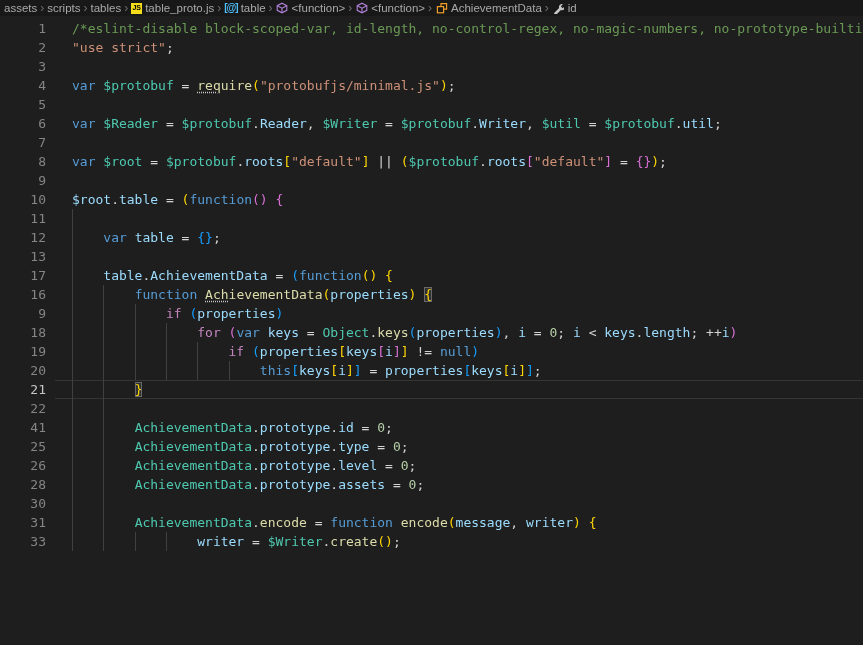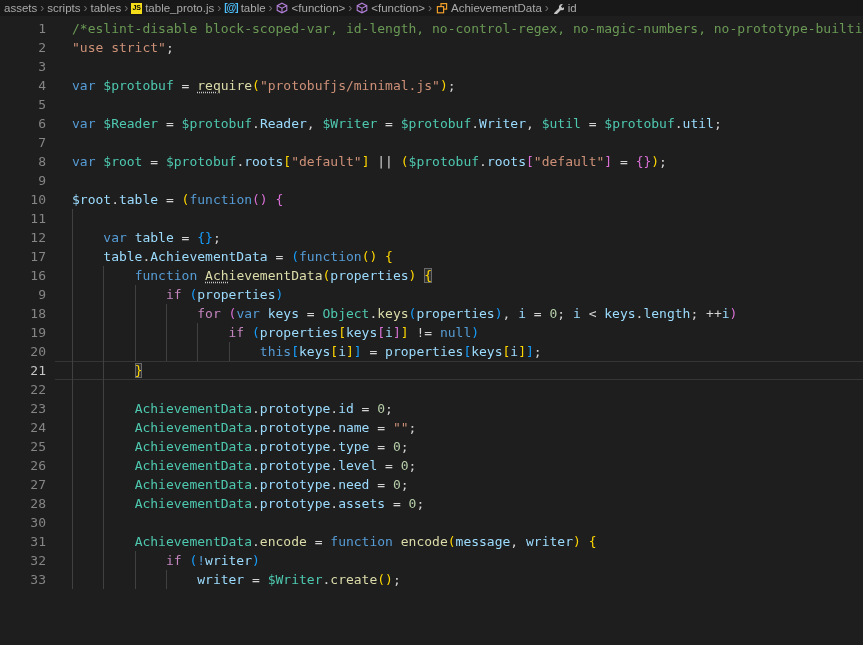--- a/index.html
+++ b/index.html
@@ -156,20 +156,24 @@
     </div>
     <div class="row">
       <div class="ln">11</div>
       <div class="code"><i class="guide" style="left: calc(0ch + 17px);"></i></div>
     </div>
     <div class="row">
       <div class="ln">12</div>
       <div class="code"><i class="guide" style="left: calc(0ch + 17px);"></i><span class="p">    </span><span class="kw">var</span><span class="p"> </span><span class="v">table</span><span class="p"> = </span><span class="b3">{}</span><span class="p">;</span></div>
     </div>
     <div class="row">
+      <div class="ln">13</div>
+      <div class="code"><i class="guide" style="left: calc(0ch + 17px);"></i></div>
+    </div>
+    <div class="row">
       <div class="ln">17</div>
       <div class="code"><i class="guide" style="left: calc(0ch + 17px);"></i><span class="p">    </span><span class="v">table</span><span class="p">.</span><span class="v">AchievementData</span><span class="p"> = </span><span class="b3">(</span><span class="kw">function</span><span class="b1">()</span><span class="p"> </span><span class="b1">{</span></div>
     </div>
     <div class="row">
       <div class="ln">16</div>
       <div class="code"><i class="guide" style="left: calc(0ch + 17px);"></i><i class="guide" style="left: calc(4ch + 17px);"></i><span class="p">        </span><span class="kw">function</span><span class="p"> </span><span class="fn u">Ach</span><span class="fn">ievementData</span><span class="b1">(</span><span class="v">properties</span><span class="b1">)</span><span class="p"> </span><span class="b1 m">{</span></div>
     </div>
     <div class="row">
       <div class="ln">9</div>
       <div class="code"><i class="guide" style="left: calc(0ch + 17px);"></i><i class="guide" style="left: calc(4ch + 17px);"></i><i class="guide" style="left: calc(8ch + 17px);"></i><span class="p">            </span><span class="ctl">if</span><span class="p"> </span><span class="b3">(</span><span class="v">properties</span><span class="b3">)</span></div>
@@ -188,52 +192,40 @@
     </div>
     <div class="row cur">
       <div class="ln">21</div>
       <div class="code"><i class="guide" style="left: calc(0ch + 17px);"></i><i class="guide" style="left: calc(4ch + 17px);"></i><span class="p">        </span><span class="b1 m">}</span></div>
     </div>
     <div class="row">
       <div class="ln">22</div>
       <div class="code"><i class="guide" style="left: calc(0ch + 17px);"></i><i class="guide" style="left: calc(4ch + 17px);"></i></div>
     </div>
     <div class="row">
-      <div class="ln">23</div>
+      <div class="ln">41</div>
       <div class="code"><i class="guide" style="left: calc(0ch + 17px);"></i><i class="guide" style="left: calc(4ch + 17px);"></i><span class="p">        </span><span class="ty">AchievementData</span><span class="p">.</span><span class="v">prototype</span><span class="p">.</span><span class="v">id</span><span class="p"> = </span><span class="n">0</span><span class="p">;</span></div>
-    </div>
-    <div class="row">
-      <div class="ln">24</div>
-      <div class="code"><i class="guide" style="left: calc(0ch + 17px);"></i><i class="guide" style="left: calc(4ch + 17px);"></i><span class="p">        </span><span class="ty">AchievementData</span><span class="p">.</span><span class="v">prototype</span><span class="p">.</span><span class="v">name</span><span class="p"> = </span><span class="str">""</span><span class="p">;</span></div>
     </div>
     <div class="row">
       <div class="ln">25</div>
       <div class="code"><i class="guide" style="left: calc(0ch + 17px);"></i><i class="guide" style="left: calc(4ch + 17px);"></i><span class="p">        </span><span class="ty">AchievementData</span><span class="p">.</span><span class="v">prototype</span><span class="p">.</span><span class="v">type</span><span class="p"> = </span><span class="n">0</span><span class="p">;</span></div>
     </div>
     <div class="row">
       <div class="ln">26</div>
       <div class="code"><i class="guide" style="left: calc(0ch + 17px);"></i><i class="guide" style="left: calc(4ch + 17px);"></i><span class="p">        </span><span class="ty">AchievementData</span><span class="p">.</span><span class="v">prototype</span><span class="p">.</span><span class="v">level</span><span class="p"> = </span><span class="n">0</span><span class="p">;</span></div>
     </div>
     <div class="row">
-      <div class="ln">27</div>
-      <div class="code"><i class="guide" style="left: calc(0ch + 17px);"></i><i class="guide" style="left: calc(4ch + 17px);"></i><span class="p">        </span><span class="ty">AchievementData</span><span class="p">.</span><span class="v">prototype</span><span class="p">.</span><span class="v">need</span><span class="p"> = </span><span class="n">0</span><span class="p">;</span></div>
-    </div>
-    <div class="row">
       <div class="ln">28</div>
       <div class="code"><i class="guide" style="left: calc(0ch + 17px);"></i><i class="guide" style="left: calc(4ch + 17px);"></i><span class="p">        </span><span class="ty">AchievementData</span><span class="p">.</span><span class="v">prototype</span><span class="p">.</span><span class="v">assets</span><span class="p"> = </span><span class="n">0</span><span class="p">;</span></div>
     </div>
     <div class="row">
       <div class="ln">30</div>
       <div class="code"><i class="guide" style="left: calc(0ch + 17px);"></i><i class="guide" style="left: calc(4ch + 17px);"></i></div>
     </div>
     <div class="row">
       <div class="ln">31</div>
       <div class="code"><i class="guide" style="left: calc(0ch + 17px);"></i><i class="guide" style="left: calc(4ch + 17px);"></i><span class="p">        </span><span class="ty">AchievementData</span><span class="p">.</span><span class="fn">encode</span><span class="p"> = </span><span class="kw">function</span><span class="p"> </span><span class="fn">encode</span><span class="b1">(</span><span class="v">message</span><span class="p">, </span><span class="v">writer</span><span class="b1">)</span><span class="p"> </span><span class="b1">{</span></div>
     </div>
     <div class="row">
-      <div class="ln">32</div>
-      <div class="code"><i class="guide" style="left: calc(0ch + 17px);"></i><i class="guide" style="left: calc(4ch + 17px);"></i><i class="guide" style="left: calc(8ch + 17px);"></i><span class="p">            </span><span class="ctl">if</span><span class="p"> </span><span class="b3">(</span><span class="kw">!</span><span class="v">writer</span><span class="b3">)</span></div>
-    </div>
-    <div class="row">
       <div class="ln">33</div>
       <div class="code"><i class="guide" style="left: calc(0ch + 17px);"></i><i class="guide" style="left: calc(4ch + 17px);"></i><i class="guide" style="left: calc(8ch + 17px);"></i><i class="guide" style="left: calc(12ch + 17px);"></i><span class="p">                </span><span class="v">writer</span><span class="p"> = </span><span class="ty">$Writer</span><span class="p">.</span><span class="fn">create</span><span class="b1">()</span><span class="p">;</span></div>
     </div>
   </div>
 
 </body></html>

